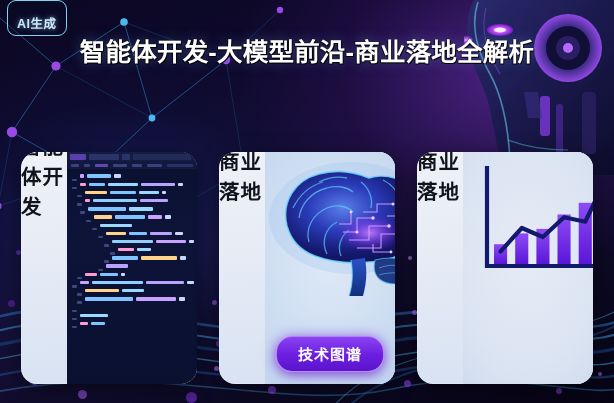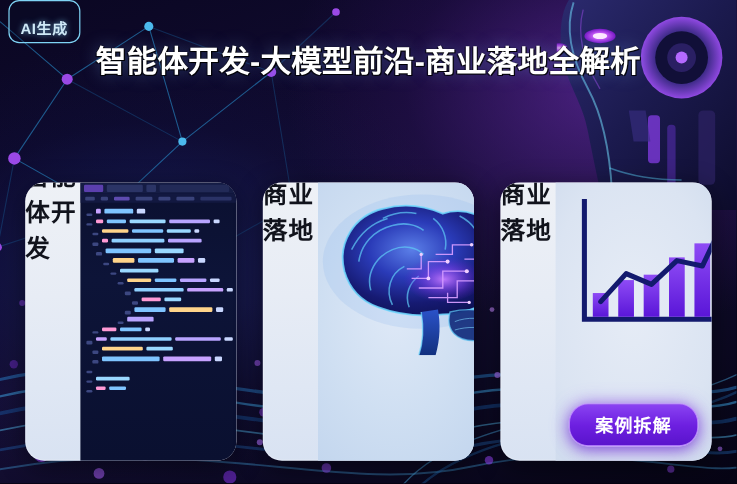--- a/index.html
+++ b/index.html
@@ -453,20 +453,21 @@
                      C116 128 106 120 110 104 Z" fill="none" stroke="#5fc8f5" stroke-width="1.2" opacity=".7"></path>
             <g fill="none" stroke="#7fd8ff" stroke-width=".8" opacity=".6">
               <path d="M114 112 C124 108 138 108 148 114"></path>
               <path d="M114 119 C124 116 136 116 146 120"></path>
             </g>
 
             <path d="M86 104 C88 116 88 128 84 140 L98 140 C102 126 102 114 100 102 Z" fill="url(#stemg)"></path>
             <path d="M86 104 C88 116 88 128 84 140" fill="none" stroke="#6fd8ff" stroke-width="1.2" opacity=".7"></path>
           </svg>
         </div>
+        <div class="card-pill">技术图谱</div>
       </div>
     </div>
 
     <div class="card">
       <div class="card-title">商业落地</div>
       <div class="card-media">
         <div class="chart-wrap">
           <svg id="chart-svg" viewBox="0 0 176 140" width="176" height="140" style="position:absolute;left:0;top:2px;">
             <defs>
               <linearGradient id="barg" x1="0" y1="0" x2="0" y2="1">
@@ -481,18 +482,17 @@
                 <rect x="52.2" y="79.4" width="13.1" height="30.6" fill="url(#barg)"></rect>
                 <rect x="73.4" y="74.9" width="13.1" height="35.1" fill="url(#barg)"></rect>
                 <rect x="94.5" y="60.5" width="13.1" height="49.5" fill="url(#barg)"></rect>
                 <rect x="115.7" y="48.8" width="13.1" height="61.2" fill="url(#barg)"></rect>
                 <rect x="136.9" y="32.6" width="13.1" height="77.4" fill="url(#barg)"></rect>
               </g>
             <path id="trend-path" fill="none" stroke="#131a6e" stroke-width="4.2" stroke-linejoin="round" stroke-linecap="round" d="M37.6 97.4 L58.8 74.0 L79.9 83.0 L101.1 63.2 L122.3 67.7 L141.3 28.1"></path>
             <polygon id="trend-arrow" fill="#131a6e" points="146.0,18.2 148.0,31.4 134.5,24.9"></polygon>
           </svg>
         </div>
-        <div class="card-pill">案例拆解</div>
       </div>
     </div>
 
   </div>
 </div>
 
 </body></html>

